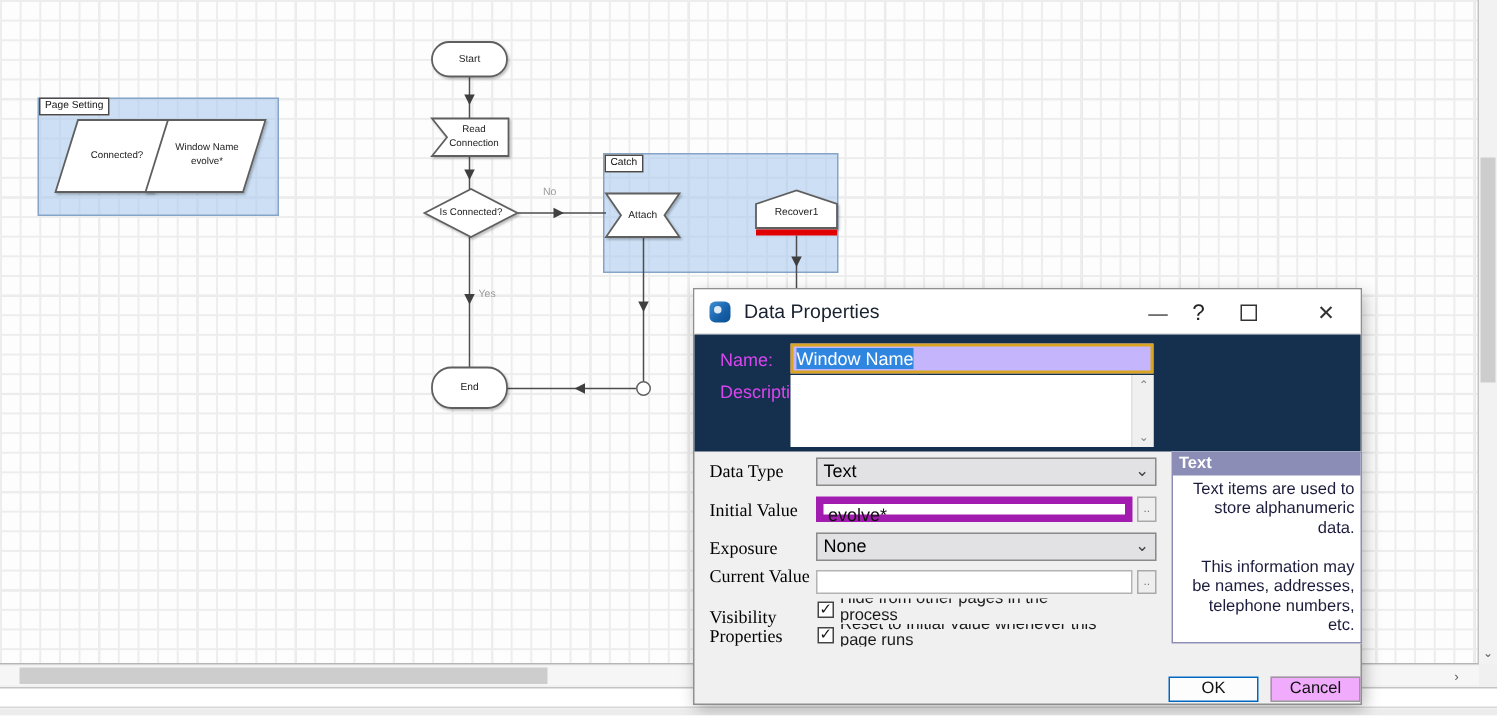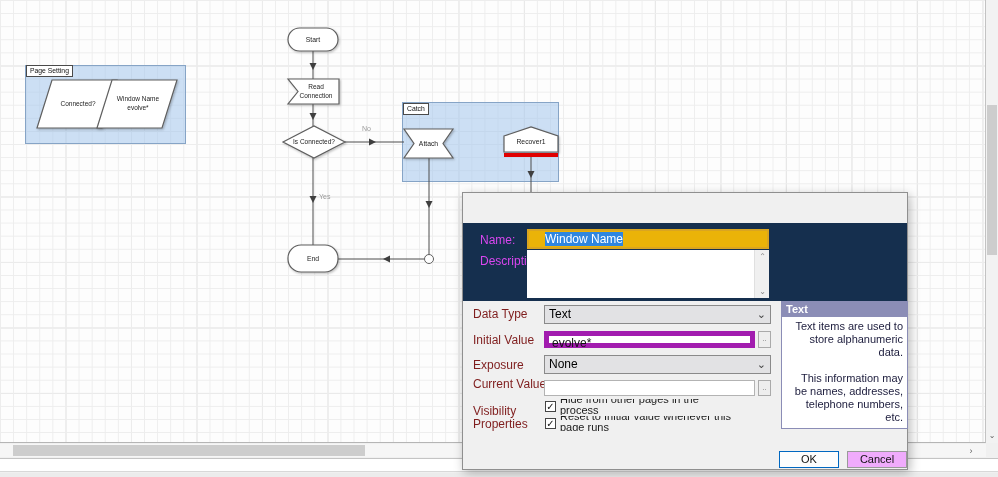--- a/index.html
+++ b/index.html
@@ -50,30 +50,30 @@
   .winbtn { position:absolute; top:0; height:30px; display:flex; align-items:center;
     justify-content:center; color:#333; cursor:default; }
   .btn-min { left:297px; width:24px; font-size:13px; }
   .btn-help { left:326px; width:20px; font-size:15px; color:#222; }
   .btn-max { left:356px; width:26px; }
   .btn-max .box { width:11px; height:11px; border:1px solid #333; }
   .btn-close { left:404px; width:34px; font-size:14px; }
 
   .navy { position:absolute; left:0; top:30px; width:444px; height:78px; background:#152f4e; }
   .navy label { position:absolute; color:#d946ef; font-size:12px; }
-  .name-input { position:absolute; left:64px; top:6px; width:242px; height:20px; background:#eab308;
-    border:2px solid #d9a521; font-size:12px; line-height:16px; padding-left:16px; white-space:nowrap; }
+  .name-input { position:absolute; left:64px; top:6px; width:242px; height:20px; background:#c4b5fd;
+    border:2px solid #d9a521; font-size:12px; line-height:16px; padding-left:2px; white-space:nowrap; }
   .name-input .sel { background:#2e86e0; color:#fff; }
   .desc-box { position:absolute; left:64px; top:27px; width:242px; height:48px; background:#fff; }
   .desc-scroll { position:absolute; right:0; top:0; width:15px; height:48px; background:#f0f0f0;
     border-left:1px solid #e0e0e0; }
   .desc-scroll span { position:absolute; left:0; width:15px; text-align:center; font-size:8px; color:#888; }
 
   .content { position:absolute; left:0; top:108px; width:444px; height:130px; }
-  .fld-label { position:absolute; left:10px; font-size:12px; color:#7f1d1d; }
+  .fld-label { position:absolute; left:10px; font-size:12px; color:#000000;font-family:Liberation Serif, serif; }
   .dropdown { position:absolute; left:81px; width:227px; height:19px; background:#e2e2e4;
     border:1px solid #8a8a8a; font-size:12px; line-height:17px; padding-left:4px; color:#000; }
   .dropdown .chev { position:absolute; right:4px; top:0px; font-size:11px; color:#444; }
   .txt-input { position:absolute; left:81px; width:211px; height:17px; background:#fff; font-size:12px;
     line-height:15px; padding-left:3px; }
   .bordered-dark { border:5px solid #a21caf; }
   .bordered-light { border:1px solid #b3b3b3; }
   .browse-btn { position:absolute; left:295px; width:13px; height:17px; background:#eee;
     border:1px solid #aaa; font-size:8px; color:#777; text-align:center; line-height:14px; }
   .cb-row { position:absolute; left:82px; display:flex; gap:4px; }
@@ -160,20 +160,30 @@
     <div class="arrow">⌄</div>
   </div>
   <div class="hscroll">
     <div class="thumb"></div>
     <div class="arrow">›</div>
   </div>
   <div class="statusbar"></div>
   <div class="statusbar-lower"></div>
 
   <div class="dialog">
+    <div class="titlebar">
+      <div class="title-icon"></div>
+      <div class="title-text">Data Properties</div>
+      <div class="winbtn btn-min">—</div>
+      <div class="winbtn btn-help">?</div>
+      <div class="winbtn btn-max">
+          <span class="box"></span>
+        </div>
+      <div class="winbtn btn-close">✕</div>
+    </div>
 
     <div class="navy">
       <label style="left:17px; top:10px;">Name:</label>
       <div class="name-input"><span class="sel">Window Name</span></div>
       <label style="left:17px; top:31px;">Description:</label>
       <div class="desc-box">
         <div class="desc-scroll">
           <span style="top:2px;">⌃</span>
           <span style="bottom:2px;">⌄</span>
         </div>

